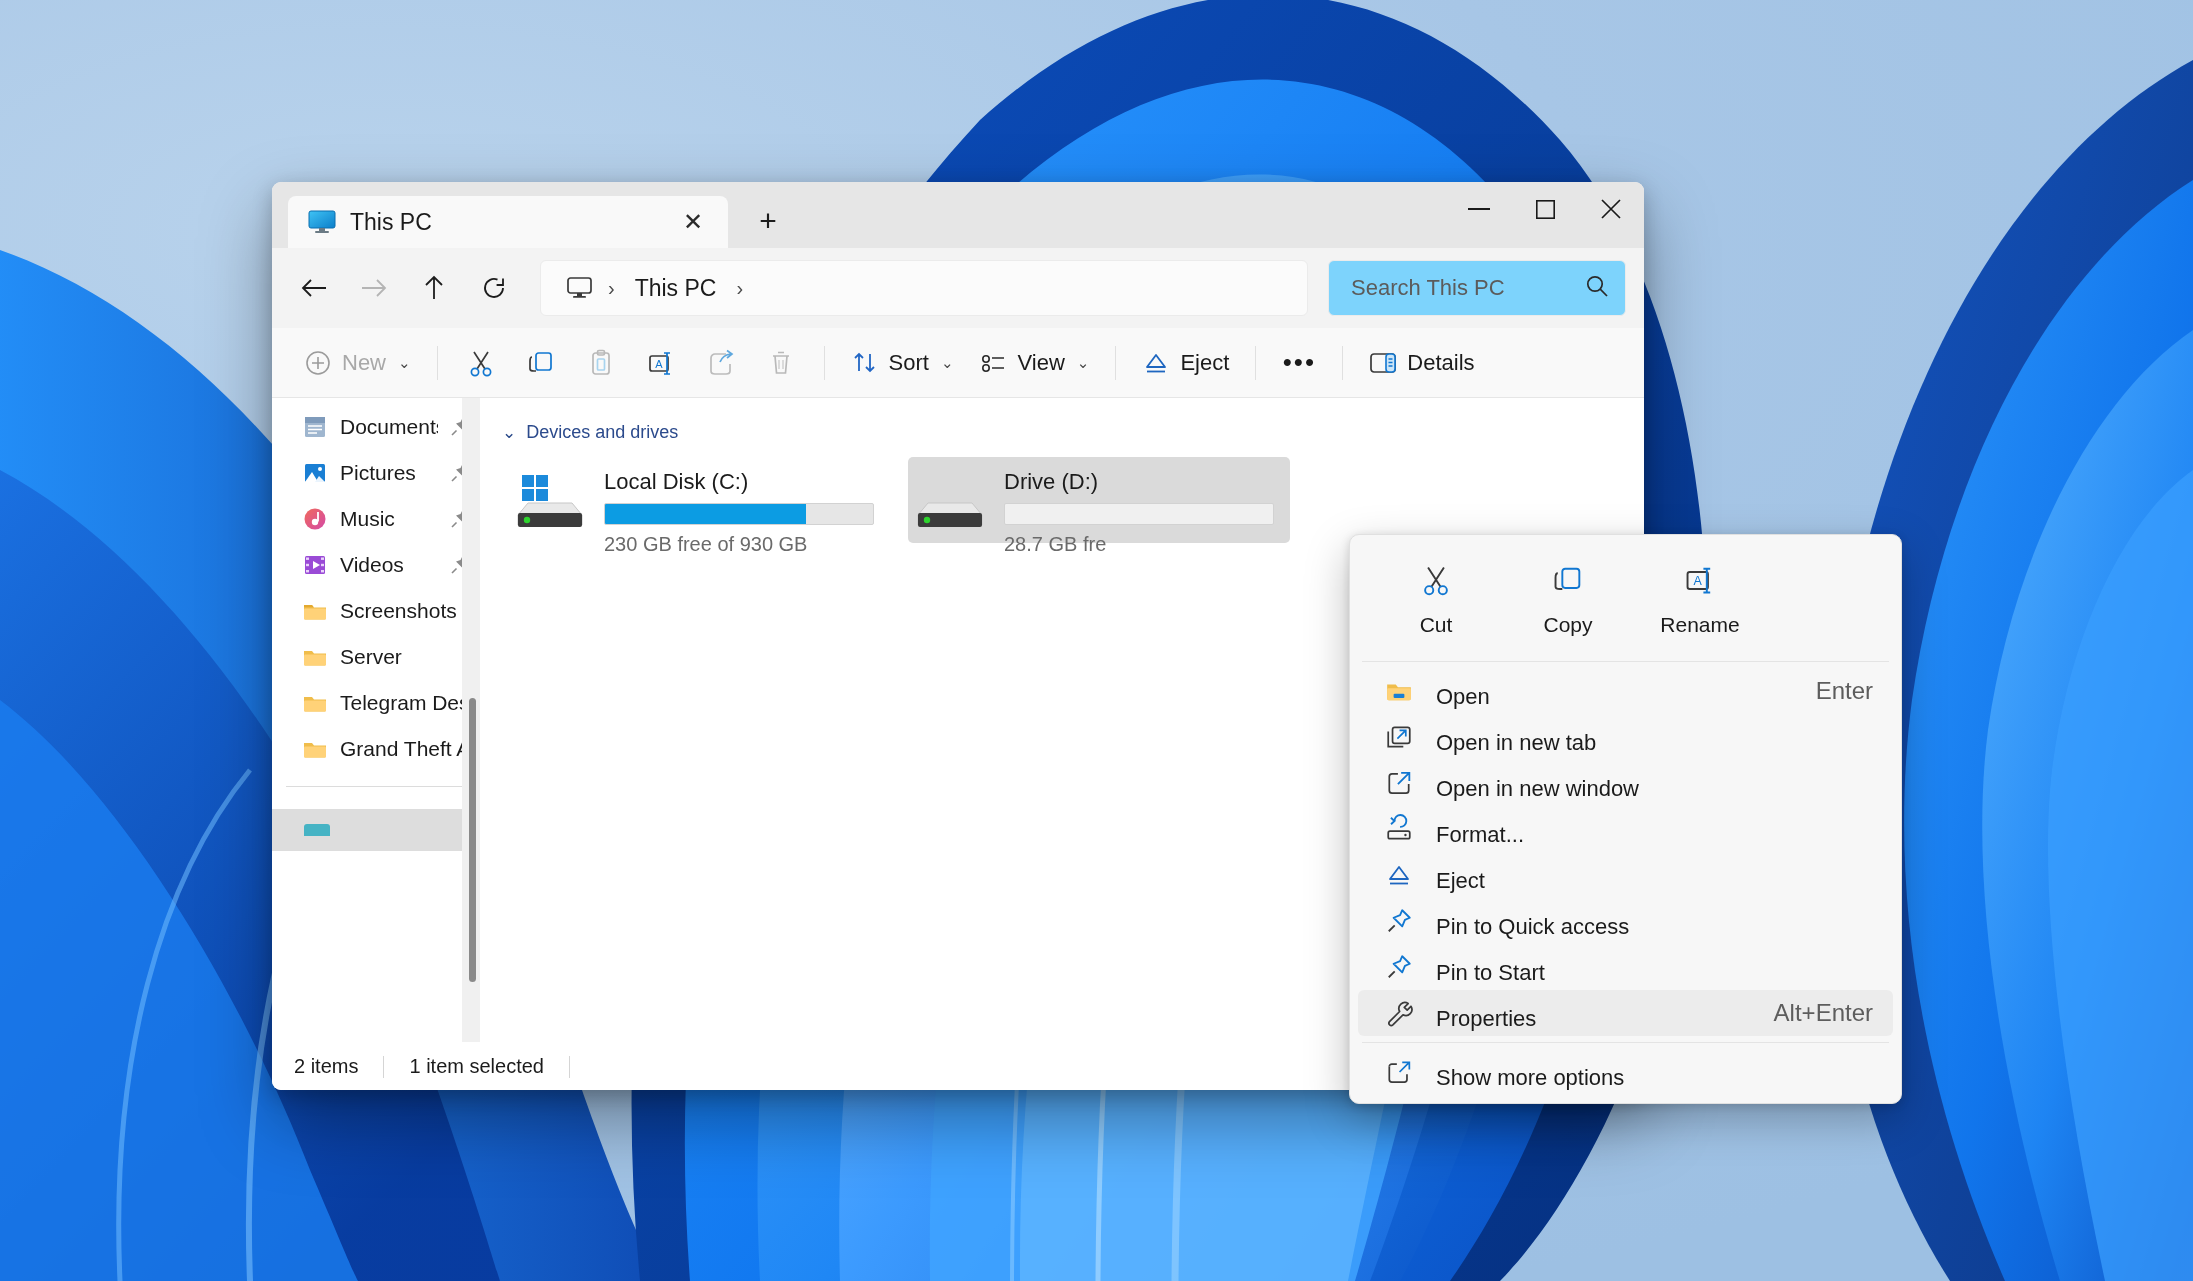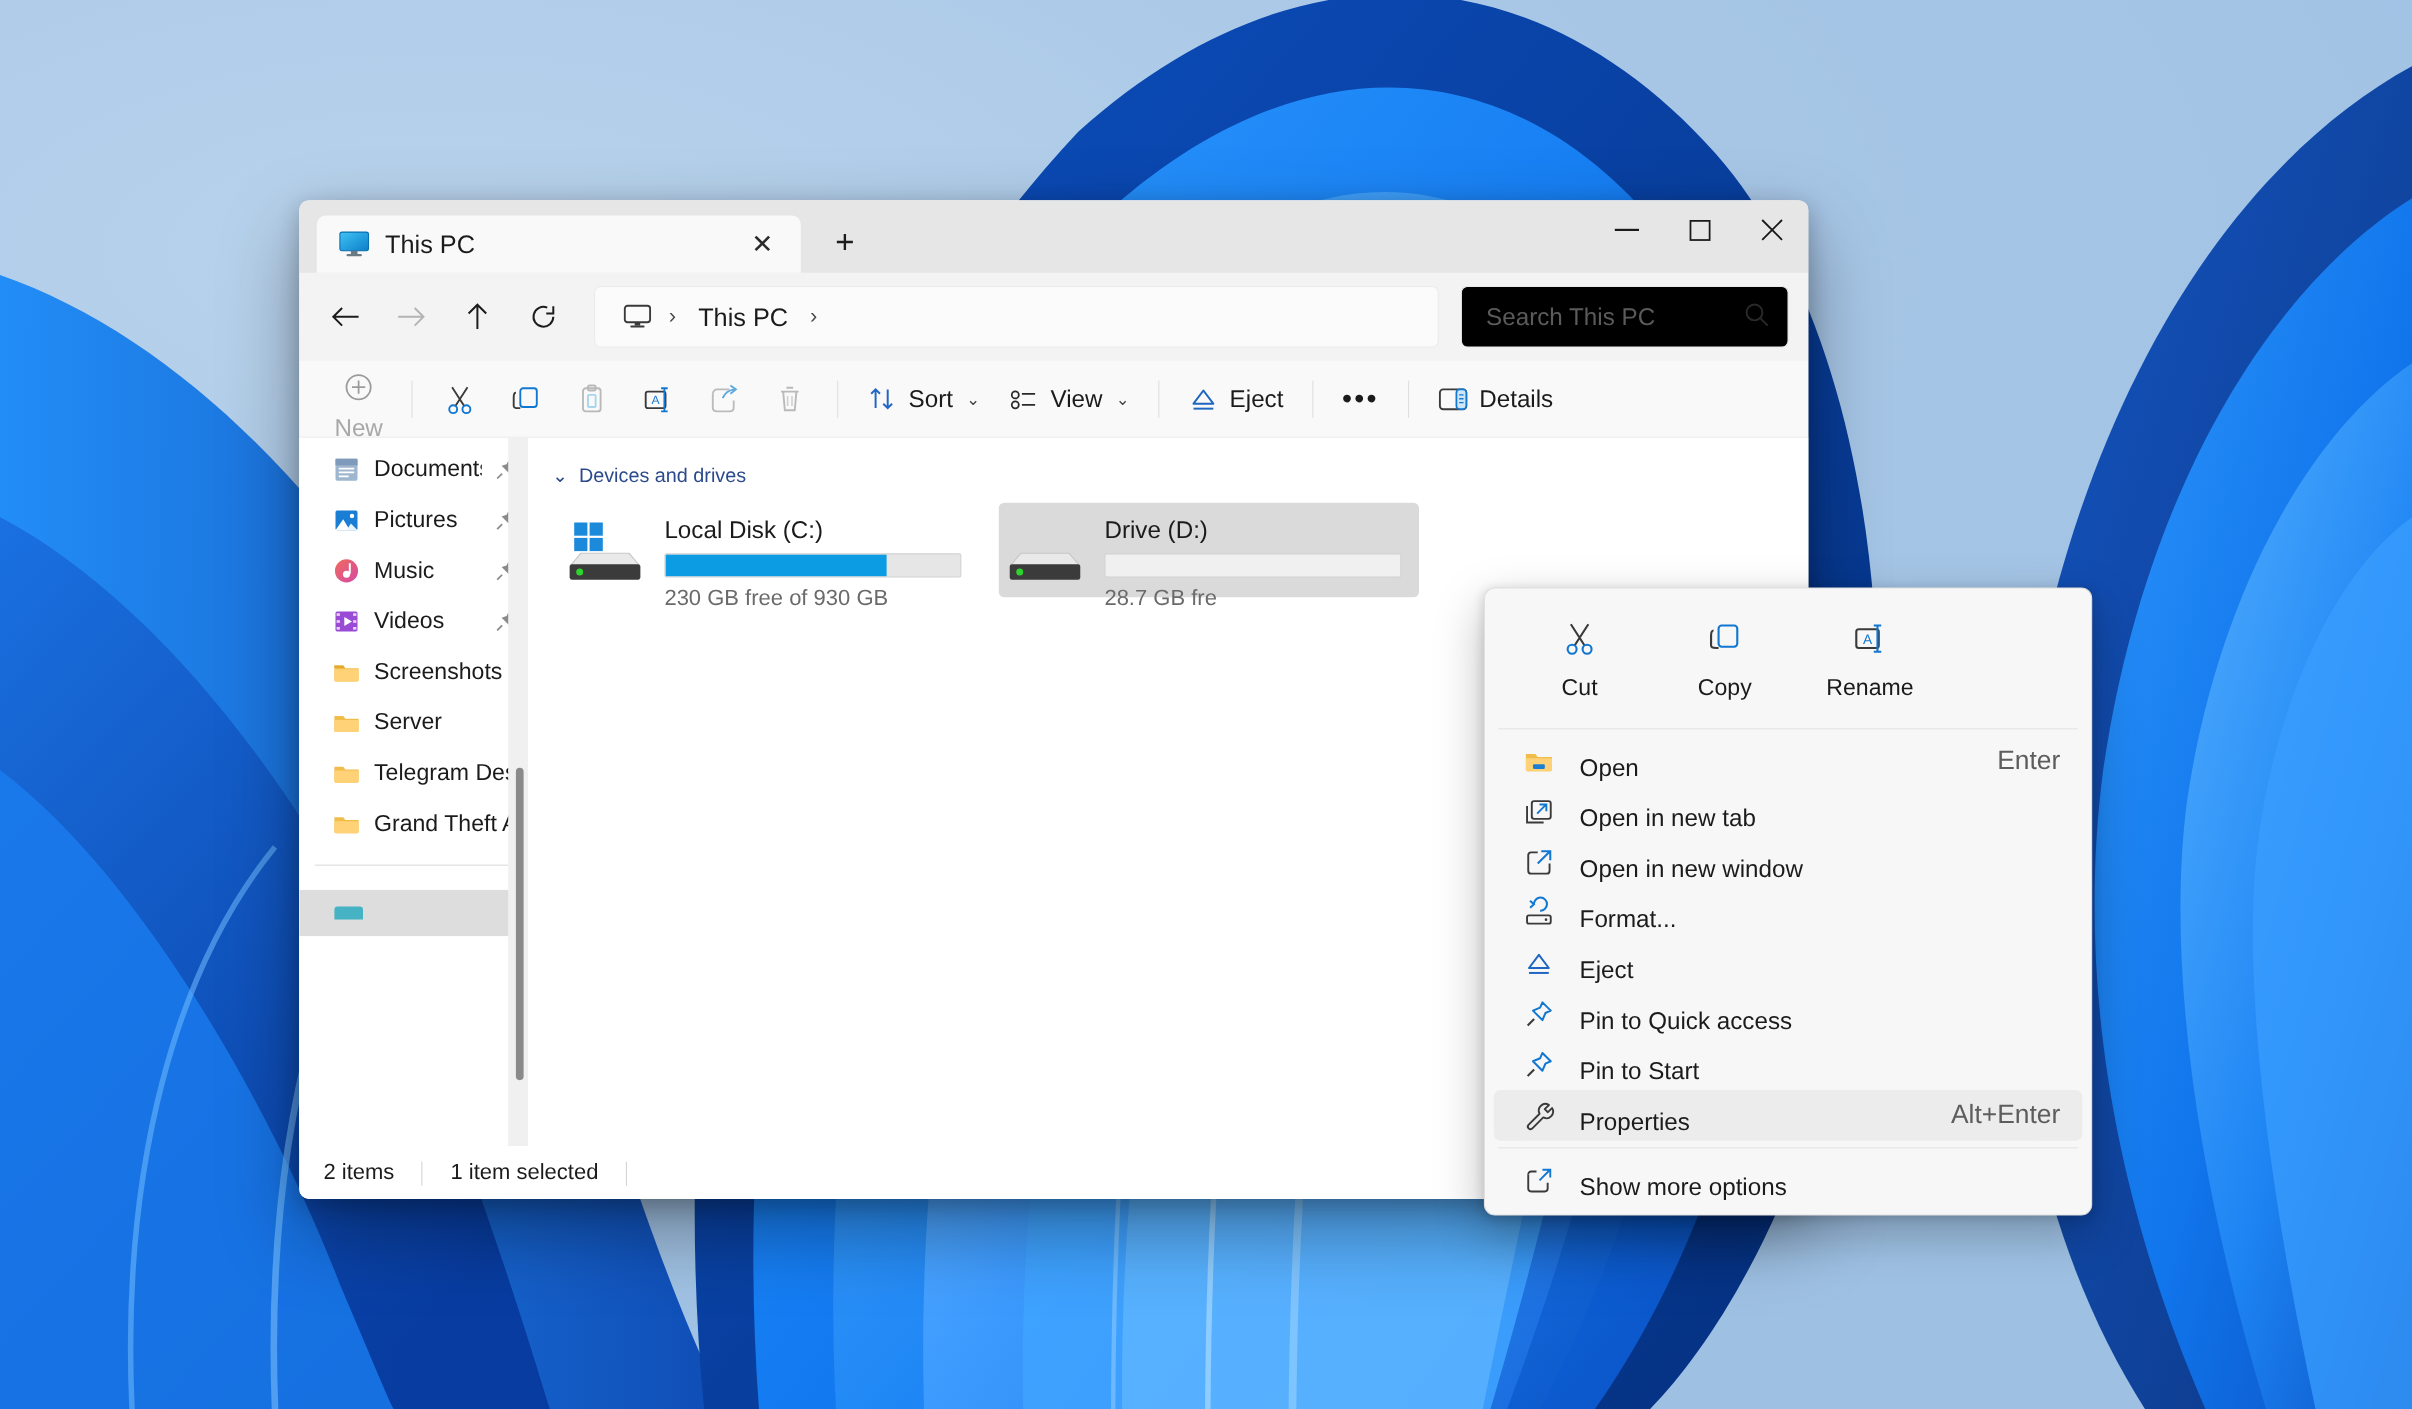--- a/index.html
+++ b/index.html
@@ -67,37 +67,37 @@
   }
   .navbtn.disabled { color:#b0b0b0; }
   .addressbar {
     flex:1; height:56px; margin-left:14px; background:#fbfbfb; border-radius:6px;
     display:flex; align-items:center; padding:0 20px; gap:4px;
     border:1px solid #ebebeb;
   }
   .crumb { font-size:23px; color:#1b1b1b; padding:4px 10px; border-radius:4px; }
   .crumbsep { color:#4a4a4a; font-size:20px; padding:0 6px; display:flex; align-items:center; }
   .searchbox {
-    width:298px; height:56px; margin-left:16px; background:#000000; border-radius:6px;
+    width:298px; height:56px; margin-left:16px; background:#7dd3fc; border-radius:6px;
     display:flex; align-items:center; padding:0 16px 0 22px; justify-content:space-between;
     border:1px solid #ebebeb;
   }
   .searchbox .ph { font-size:22px; color:#5b5b5b; }
 
   
   .toolbar {
     height:70px; background:#f9f9f9; display:flex; align-items:center;
     padding:0 20px; gap:2px; border-bottom:1px solid #e6e6e6; flex:0 0 auto;
   }
   .tbtn {
     height:50px; border-radius:6px; display:flex; align-items:center; gap:10px;
     padding:0 12px; color:#1b1b1b; font-size:22px;
   }
   .tbtn.icononly { width:58px; justify-content:center; padding:0; }
-  .tbtn.dim { color:#a8a8a8;flex-direction:column; }
+  .tbtn.dim { color:#a8a8a8; }
   .tsep { width:1px; height:34px; background:#e0e0e0; margin:0 12px; }
   .chev { font-size:15px; color:#444; margin-left:2px; }
 
   
   .content { flex:1; display:flex; background:#fff; min-height:0; position:relative; }
 
   
   .sidebar {
     width:208px; background:#fff; position:relative; overflow:hidden; flex:0 0 auto;
     padding-top:6px;

